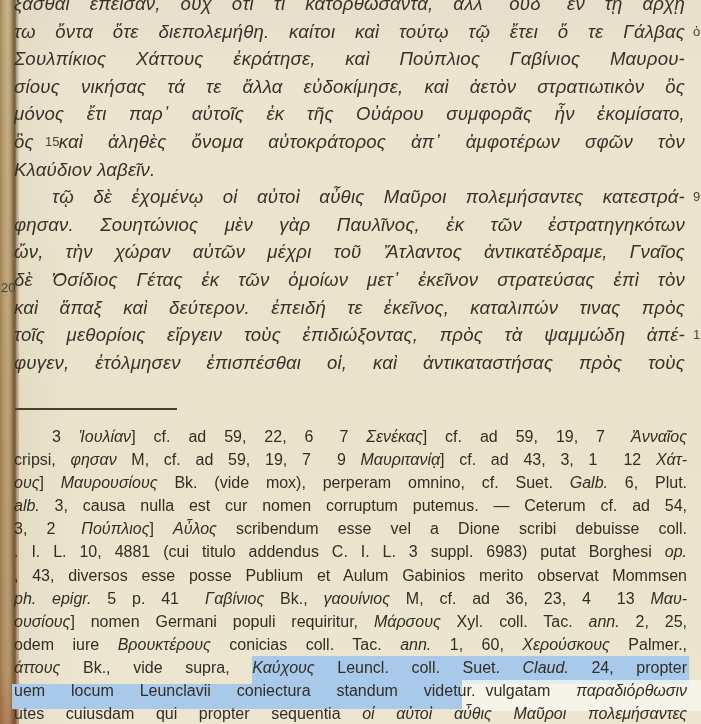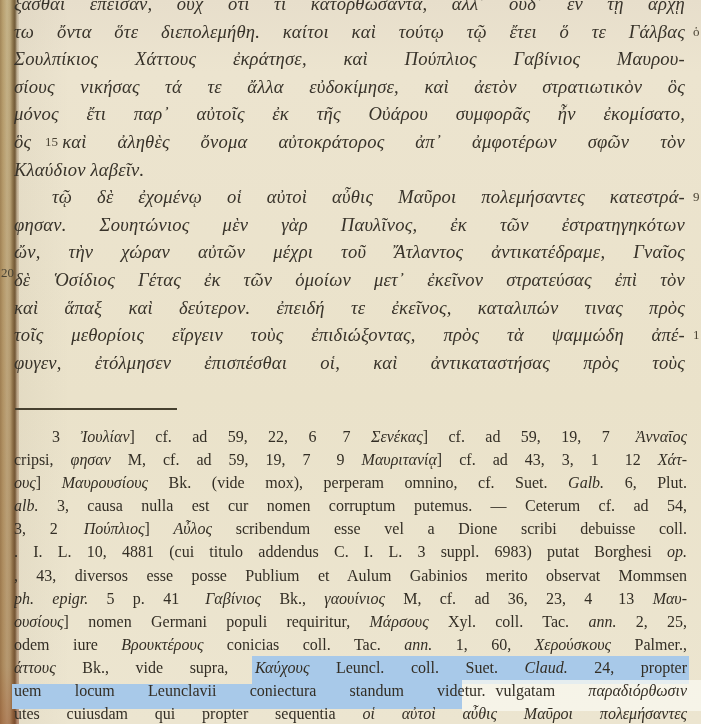--- a/index.html
+++ b/index.html
@@ -1,21 +1,21 @@
 <!DOCTYPE html>
 <html><head>
 <meta charset="utf-8">
 <style>
   html,body{margin:0;padding:0;background:#555;}
   .page{
     position:relative;width:701px;height:724px;overflow:hidden;
     background:
       linear-gradient(90deg, rgba(60,45,20,0.05) 0, rgba(60,45,20,0) 70px),
       linear-gradient(180deg,#e7decb 0%,#ece4cf 10%,#eae2ca 55%,#ece5d0 100%);
-    font-family:Liberation Serif, serif;
+    font-family:Liberation Sans, sans-serif;
   }
   .gutter{
     position:absolute;left:0;top:0;width:19px;height:100%;z-index:1;
     background:
       linear-gradient(180deg, rgba(130,95,50,0.10) 0%, rgba(130,70,35,0.30) 92%, rgba(140,60,30,0.45) 100%),
       linear-gradient(90deg,#a68c5e 0px,#bfa877 3px,#cdbd93 7px,#c2b084 10px,#8a744c 13px,#6e5a3a 15px,rgba(110,90,58,0.25) 17px,rgba(110,90,58,0) 19px);
   }
   .hl{position:absolute;z-index:1;background:#a8c9e9;}
   .hl-top{left:252px;top:656px;width:437px;height:28px;}
   .hl-bottom{left:12px;top:684px;width:450px;height:25px;}
@@ -82,17 +82,17 @@
       <div class="tline"><span class="seg-l">. I. L. 10, 4881 (cui titulo addendus C. I. L. 3 suppl. 6983) putat Borghesi </span><span class="seg-li">op.</span></div>
       <div class="tline"><span class="seg-l">, 43, diversos esse posse Publium et Aulum Gabinios merito observat Mommsen</span></div>
       <div class="tline"><span class="seg-li">ph. epigr.</span><span class="seg-l"> 5 p. 41</span><span class="seg-gap"></span><span class="seg-g">Γαβίνιος</span><span class="seg-l"> Bk., </span><span class="seg-g">γαουίνιος</span><span class="seg-l"> M, cf. ad 36, 23, 4</span><span class="seg-gap"></span><span class="seg-l">13 </span><span class="seg-g">Μαυ-</span></div>
       <div class="tline"><span class="seg-g">ουσίους</span><span class="seg-l">] nomen Germani populi requiritur, </span><span class="seg-g">Μάρσους</span><span class="seg-l"> Xyl. coll. Tac. </span><span class="seg-li">ann.</span><span class="seg-l"> 2, 25,</span></div>
       <div class="tline"><span class="seg-l">odem iure </span><span class="seg-g">Βρουκτέρους</span><span class="seg-l"> conicias coll. Tac. </span><span class="seg-li">ann.</span><span class="seg-l"> 1, 60, </span><span class="seg-g">Χερούσκους</span><span class="seg-l"> Palmer.,</span></div>
       <div class="tline"><span class="seg-g">άττους</span><span class="seg-l"> Bk., vide supra, </span><span class="seg-g">Καύχους</span><span class="seg-l"> Leuncl. coll. Suet. </span><span class="seg-li">Claud.</span><span class="seg-l"> 24, propter</span></div>
       <div class="tline"><span class="seg-l">uem locum Leunclavii coniectura standum videtur.</span><span class="seg-gapsm"></span><span class="seg-l">vulgatam </span><span class="seg-g">παραδιόρθωσιν</span></div>
       <div class="tline"><span class="seg-l">utes cuiusdam qui propter sequentia </span><span class="seg-g">οἱ αὐτοὶ αὖθις Μαῦροι πολεμήσαντες</span></div>
     </div>
 <div class="mnum left" style="top: 134px; margin-left: 44px;">15</div>
-    <div class="mnum left" style="top: 265px; text-align: right;">20</div>
+    <div class="mnum left" style="top: 280px; text-align: right;">20</div>
     <div class="mnum right" style="top: 189.2px;">9</div>
     <div class="mnum right" style="top: 327.2px;">1</div>
     <div class="mnum right" style="top: 23.6px;">ὁ</div>
   </div>
 
 </body></html>

